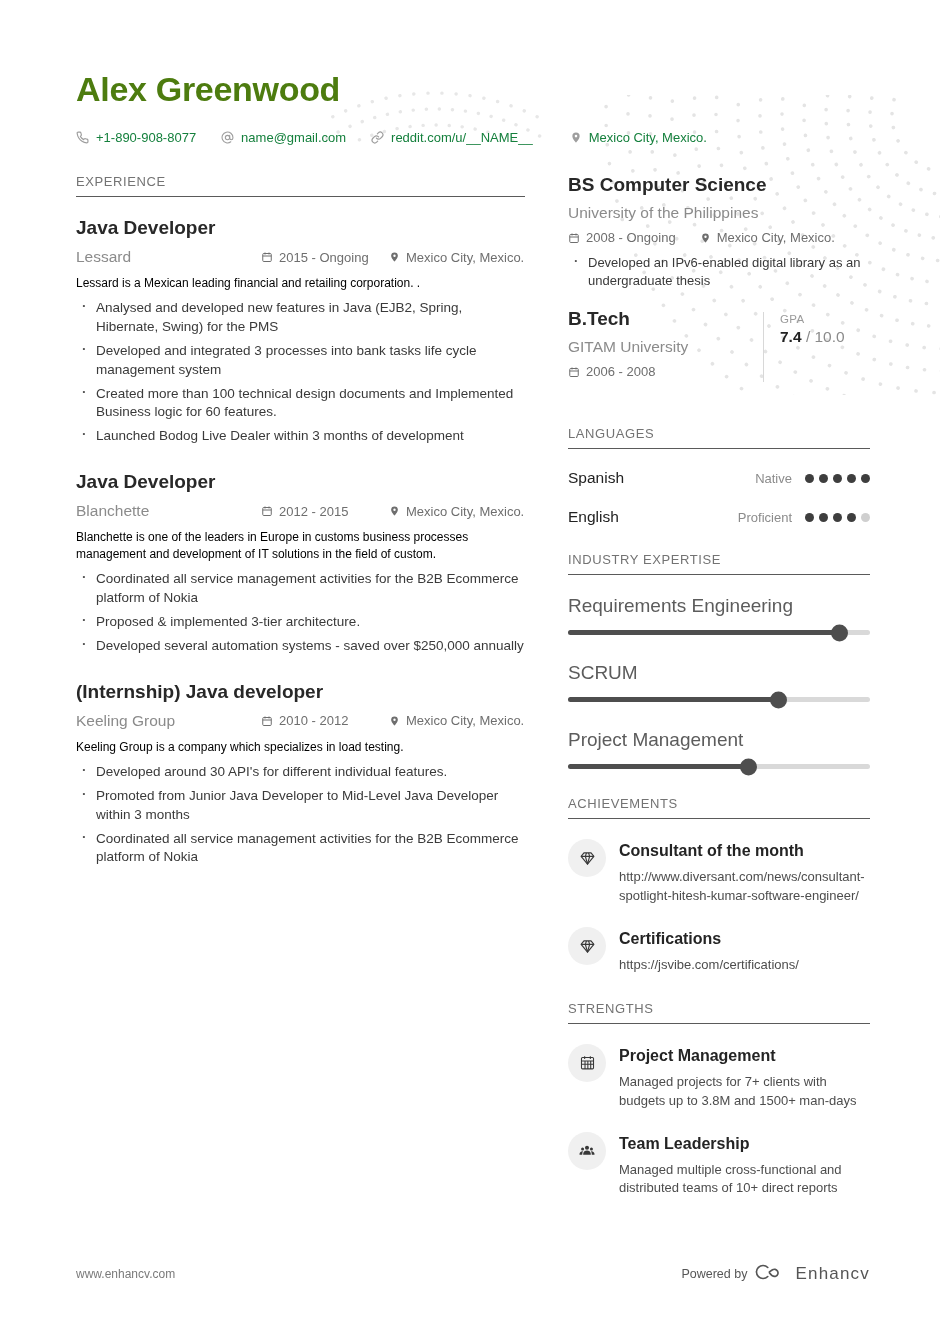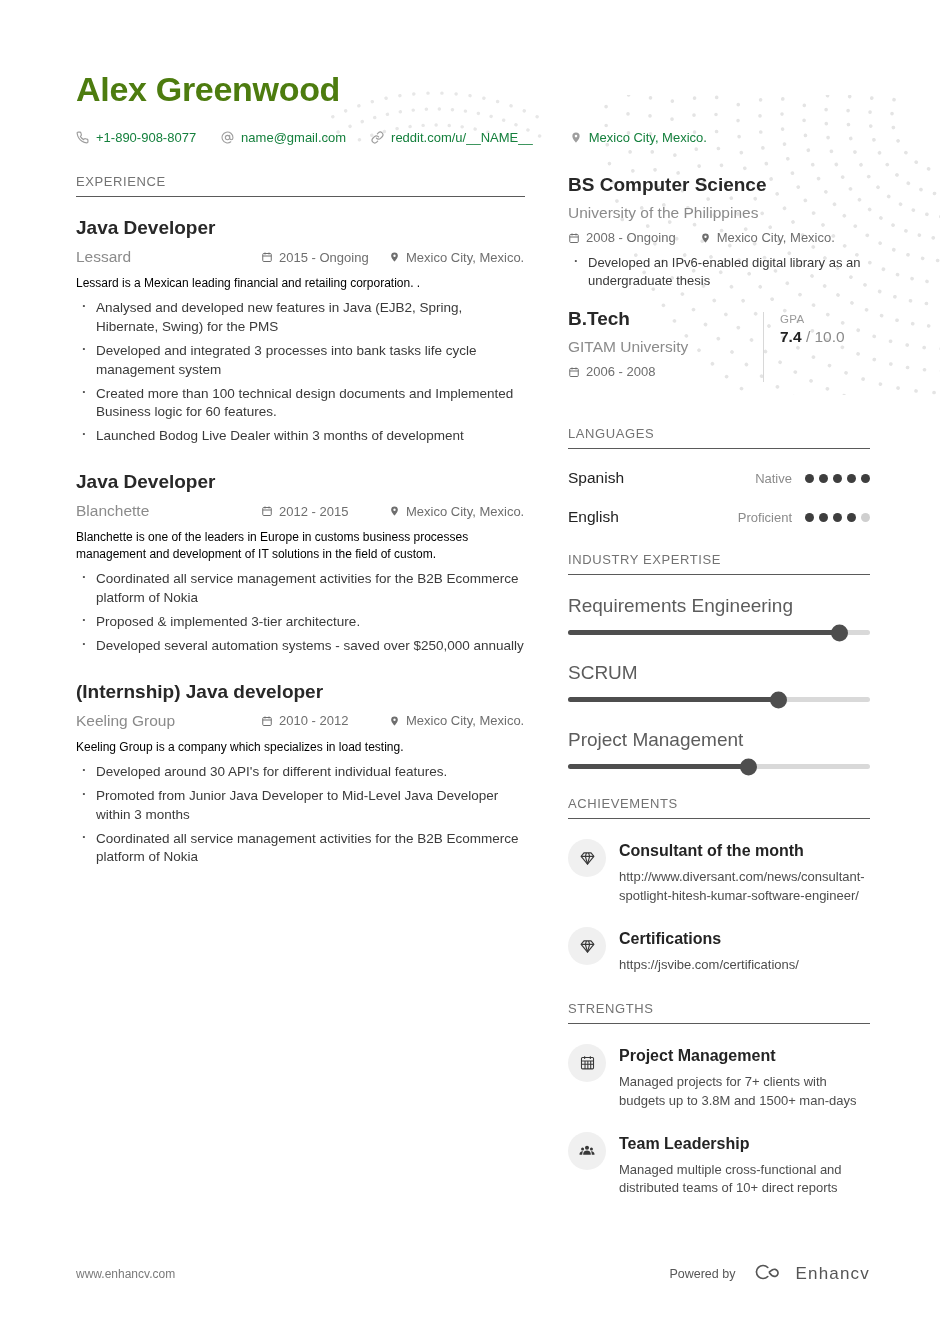--- a/index.html
+++ b/index.html
@@ -88,21 +88,21 @@
   .card-title { font-size:16px; font-weight:600; color:#242424; margin:3px 0 8px; }
   .card-text { font-size:13px; color:#4d4d4d; line-height:1.45; margin:0; }
   .card-link { word-break:break-all; }
 
   
   .footer {
     position:absolute; left:76px; right:70px; bottom:42px; z-index:1;
     display:flex; justify-content:space-between; align-items:center;
   }
   .site { font-size:12px; color:#7a7a7a; }
-  .powered { display:flex; align-items:center; gap:16px; }
+  .powered { display:flex; align-items:center; gap:4px; }
   .powered-label { font-size:12.5px; color:#565656; }
   .brandwrap { display:flex; align-items:center; gap:8px; color:#555; }
   .brand { font-size:17px; letter-spacing:1.2px; color:#555; }
 </style>
 </head>
 <body>
 
 <div class="page">
 
   <svg class="decor" style="top:95px; left:560px;" width="380" height="300">

